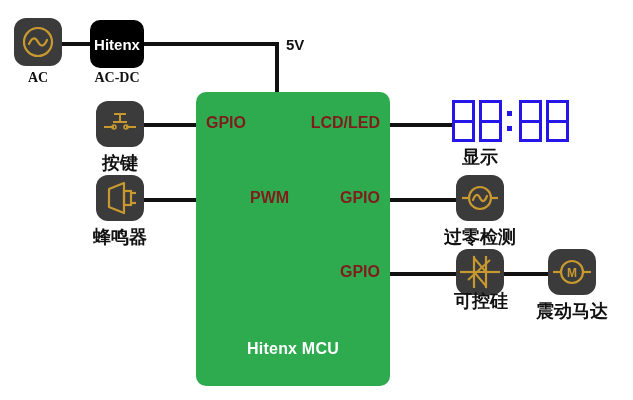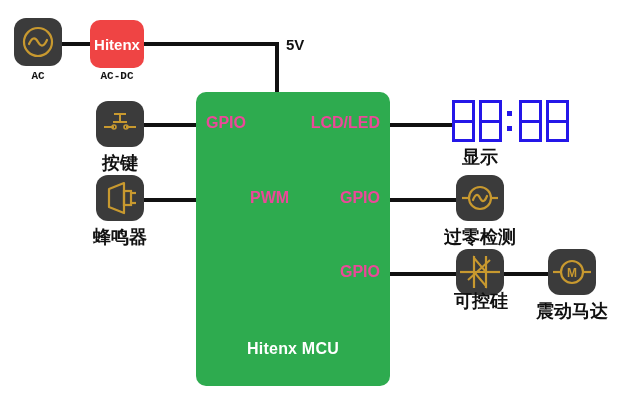--- a/index.html
+++ b/index.html
@@ -40,21 +40,21 @@
     right: 0;
     bottom: 28px;
     text-align: center;
     color: #ffffff;
     font-size: 16px;
     font-weight: bold;
     letter-spacing: .2px;
   }
   .pin {
     position: absolute;
-    color: #ec4899;
+    color: #7f1d1d;
     font-size: 16px;
     font-weight: bold;
     white-space: nowrap;
   }
   .pin-left  { left: 206px; }
   .pin-right { text-align: right; }
 
   
   .tile {
     position: absolute;
@@ -64,42 +64,42 @@
   }
   .tile svg { display: block; }
 
   
   .acdc {
     position: absolute;
     left: 90px;
     top: 20px;
     width: 54px;
     height: 48px;
-    background: #ef4444;
+    background: #000000;
     border-radius: 10px;
     display: flex;
     align-items: center;
     justify-content: center;
   }
   .acdc span {
     color: #ffffff;
     font-size: 15px;
     font-weight: bold;
   }
 
   
   .caption {
     position: absolute;
     color: #111111;
     font-weight: bold;
     white-space: nowrap;
     text-align: center;
   }
   .cap-cn { font-size: 18px; font-family: "DejaVu Sans", "Liberation Sans", sans-serif; }
-  .cap-en { font-size: 11px; font-family: Liberation Mono, monospace; }
+  .cap-en { font-size: 14px; font-family: Liberation Serif, serif; }
 
   
   .volt {
     position: absolute;
     color: #111111;
     font-size: 15px;
     font-weight: bold;
   }
 
   

